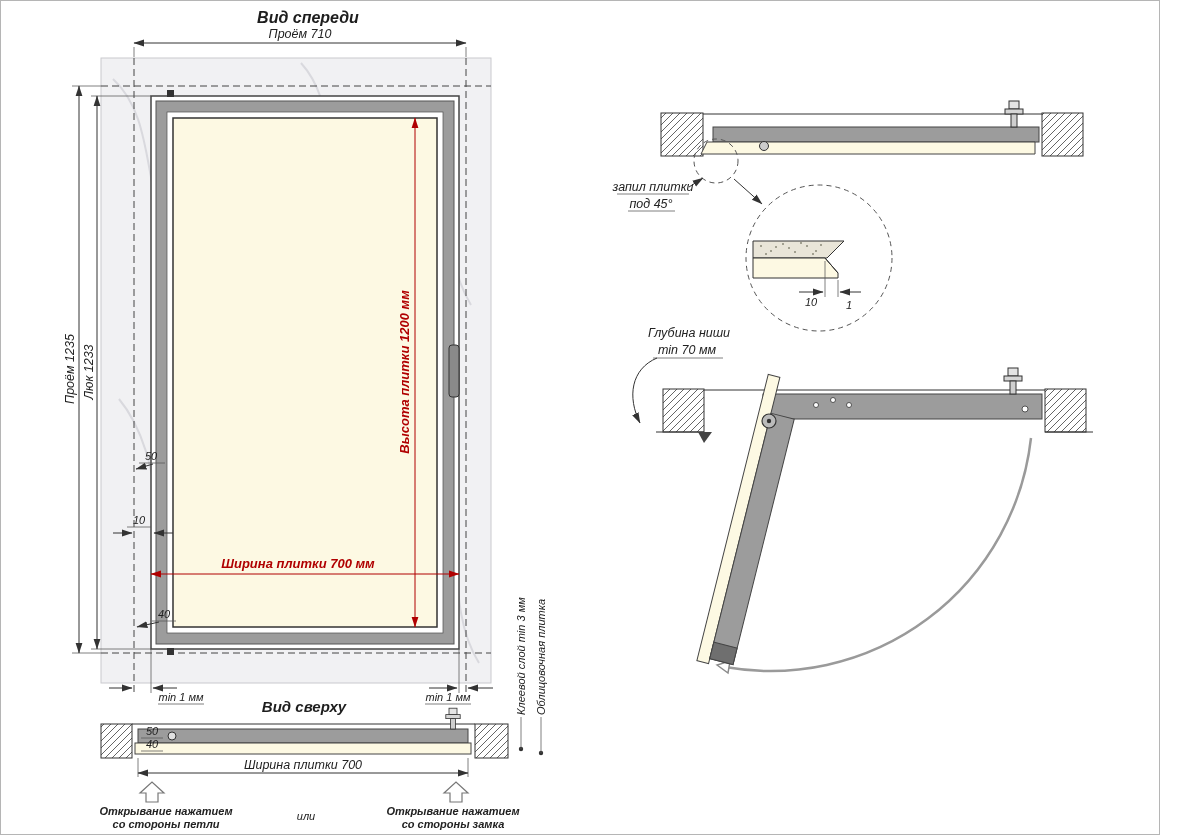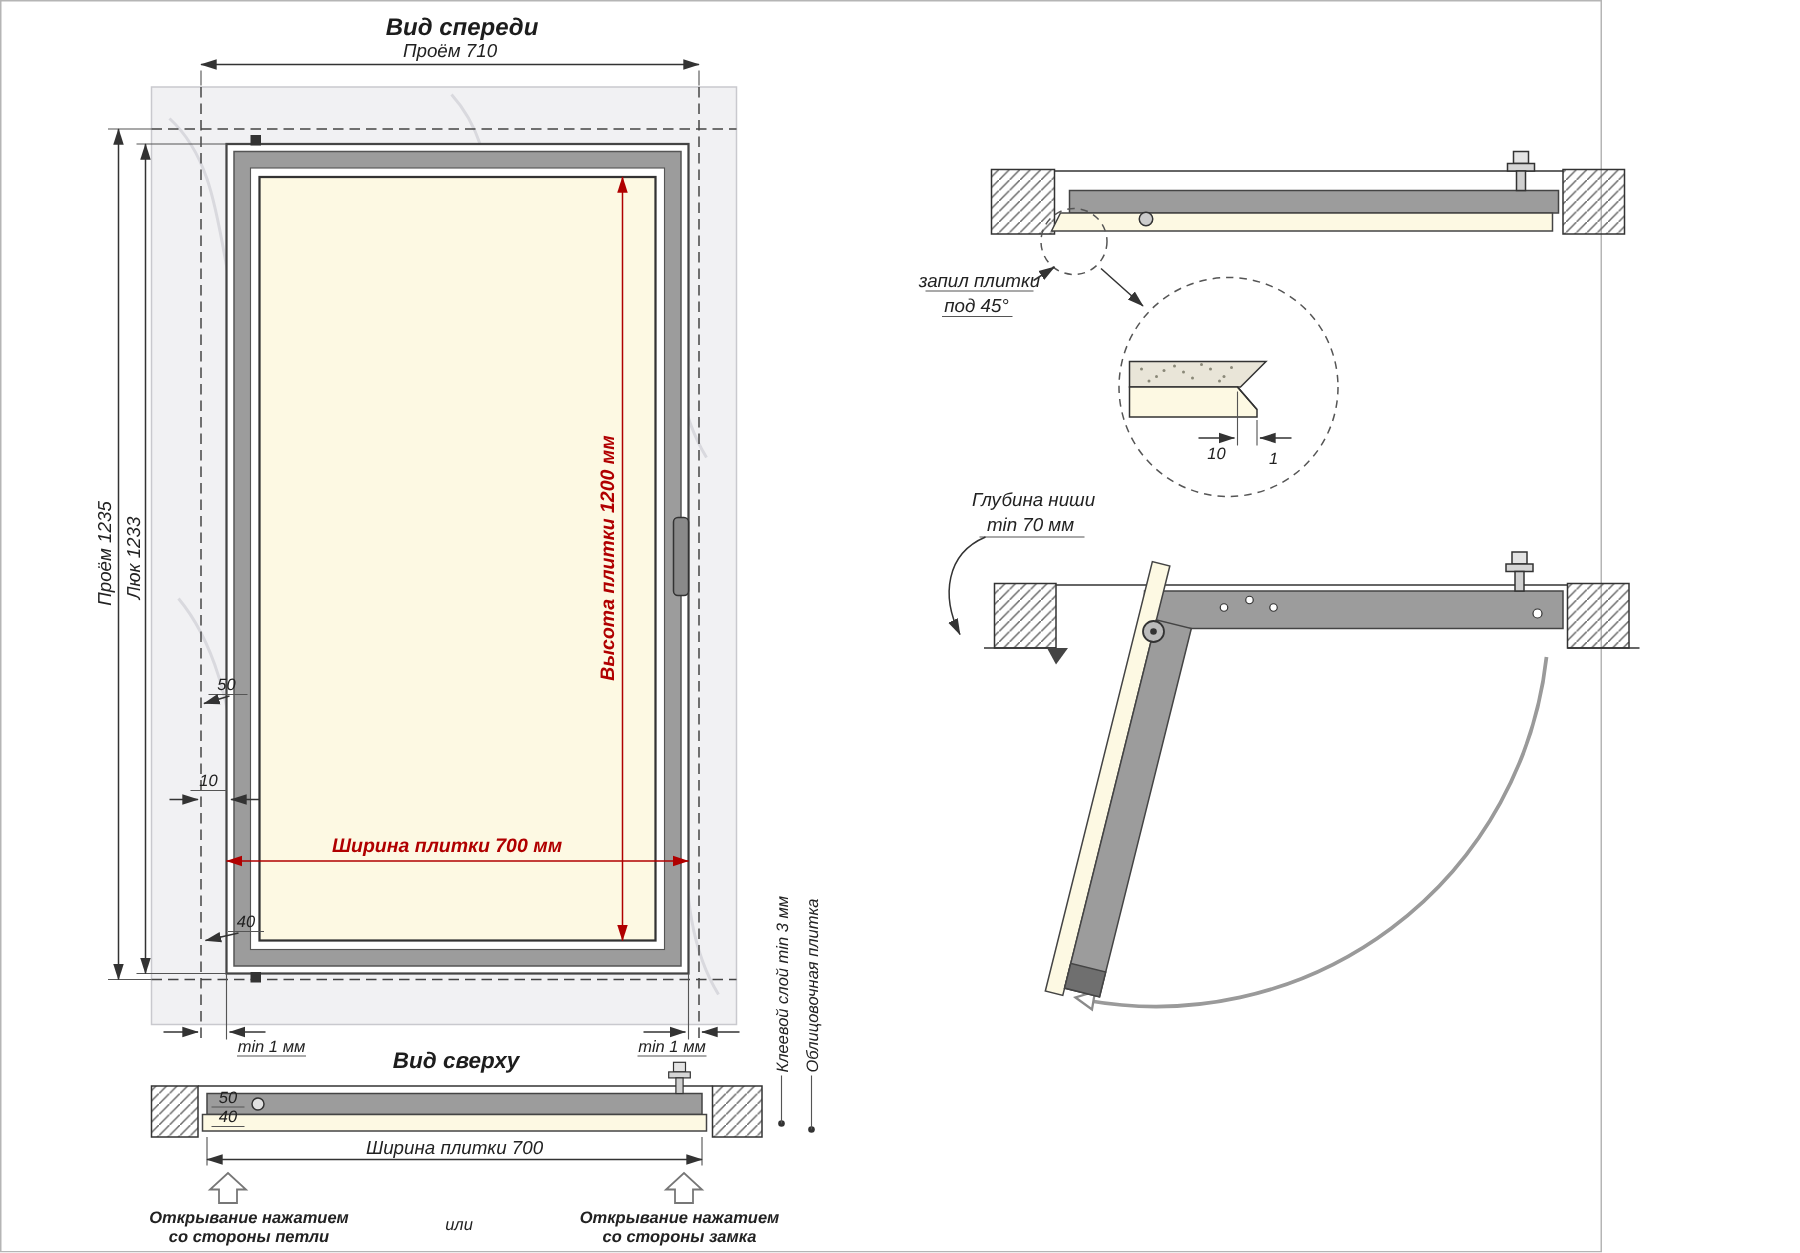--- a/index.html
+++ b/index.html
@@ -1,17 +1,17 @@
 <!DOCTYPE html>
 <html><head>
 <meta charset="utf-8">
 <style>
   html,body { margin:0; padding:0; background:#fff; }
   .canvas {
-    width:1068px; height:835px; position:relative; background:#ffffff;
+    width:1160px; height:835px; position:relative; background:#ffffff;
     border:1px solid #b5b5b5; box-sizing:border-box;
     font-family:"Liberation Sans", sans-serif;
   }
   svg { display:block; }
   .t-title  { font:italic bold 16px "Liberation Sans", sans-serif; fill:#1d1d1d; }
   .t-title2 { font:italic bold 15px "Liberation Sans", sans-serif; fill:#1d1d1d; }
   .t-dim    { font:italic 12.5px "Liberation Sans", sans-serif; fill:#222; }
   .t-dim-sm { font:italic 11px "Liberation Sans", sans-serif; fill:#222; }
   .t-red    { font:italic bold 13px "Liberation Sans", sans-serif; fill:#b00000; }
   .t-lbl    { font:italic 12.5px "Liberation Sans", sans-serif; fill:#222; }

